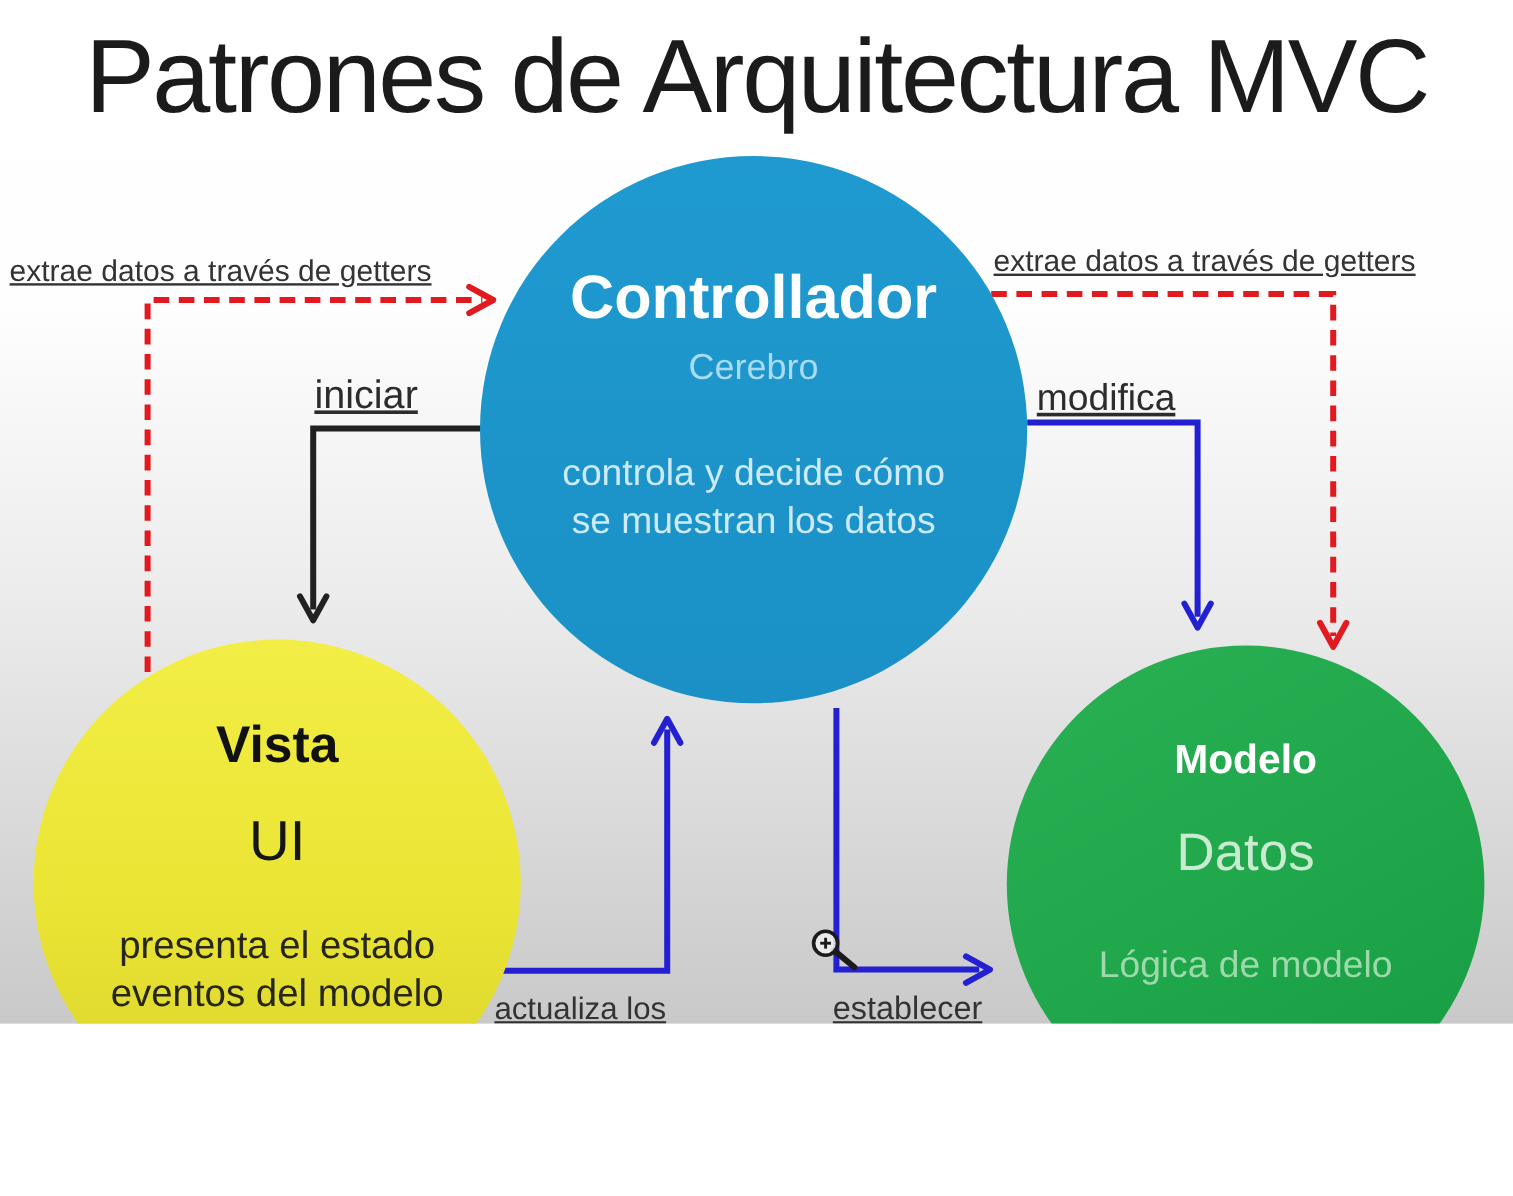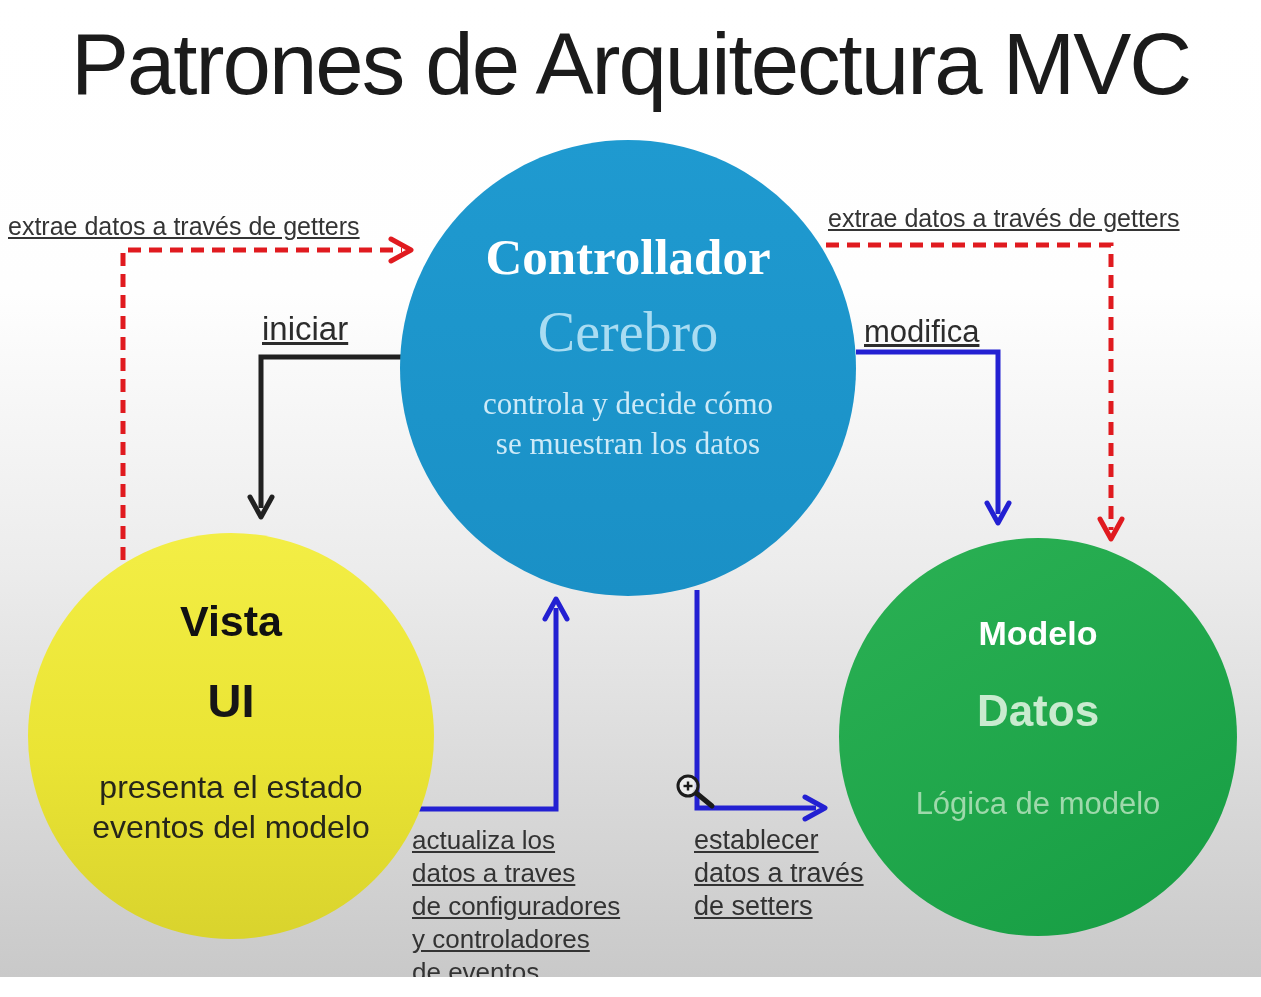--- a/index.html
+++ b/index.html
@@ -1,52 +1,51 @@
 <!DOCTYPE html>
 <html><head>
 <meta charset="utf-8">
 <style>
   html,body{margin:0;padding:0;}
   body{font-family:"Liberation Sans", sans-serif;}
   .stage{
     position:relative;
-    width:1261px;height:977px;
+    width:1261px;height:853px;
     overflow:hidden;
     background:linear-gradient(180deg,#ffffff 0%,#fefefe 30%,#ececec 58%,#c9c9c9 100%);
   }
   .title{
     position:absolute;top:14px;left:0;width:100%;
     text-align:center;
     font-size:87px;font-weight:300;letter-spacing:-2px;
     color:#1b1b1b;margin:0;
   }
   svg.edges{position:absolute;left:0;top:0;}
   .circle{position:absolute;border-radius:50%;text-align:center;}
   .circle-controller{
-    left:400px;top:140px;width:456px;height:456px;
+    left:400px;top:130px;width:456px;height:456px;
     background:linear-gradient(180deg,#1f9ad0 0%,#1a90c6 100%);
-    font-family:Liberation Serif, serif;
   }
   .circle-view{
     left:28px;top:533px;width:406px;height:406px;
     background:linear-gradient(180deg,#f3ee45 0%,#eae434 55%,#d9d32d 100%);
   }
   .circle-model{
     left:839px;top:538px;width:398px;height:398px;
     background:linear-gradient(150deg,#2bb154 0%,#169d43 100%);
   }
   .node-text{position:absolute;left:0;right:0;text-align:center;white-space:pre-line;}
   .controller-name{top:88px;font-size:51px;font-weight:700;color:#ffffff;}
-  .controller-sub{top:160px;font-size:56px;font-weight:400;color:#a9dcf2;}
+  .controller-sub{top:160px;font-size:30px;font-weight:400;color:#a9dcf2;}
   .controller-desc{top:244px;font-size:31px;line-height:1.28;color:#cdeaf8;}
   .view-name{top:64px;font-size:43px;font-weight:700;color:#111111;}
-  .view-sub{top:140px;font-size:47px;font-weight:700;color:#161616;}
+  .view-sub{top:140px;font-size:47px;font-weight:400;color:#161616;}
   .view-desc{top:234px;font-size:32px;line-height:1.26;color:#26261a;}
   .model-name{top:76px;font-size:34px;font-weight:700;color:#ffffff;}
-  .model-sub{top:148px;font-size:44px;font-weight:700;color:#c9ebcf;}
+  .model-sub{top:148px;font-size:44px;font-weight:400;color:#c9ebcf;}
   .model-desc{top:248px;font-size:31px;color:#9ed9ab;}
   .edge-label{
     position:absolute;color:#343434;white-space:pre-line;text-decoration:underline;
   }
   .lbl-extrae-left{left:8px;top:212px;font-size:25px;}
   .lbl-extrae-right{left:828px;top:204px;font-size:25px;}
   .lbl-iniciar{left:262px;top:310px;font-size:33px;color:#2c2c2c;}
   .lbl-modifica{left:864px;top:314px;font-size:31px;color:#2c2c2c;}
   .lbl-actualiza{left:412px;top:824px;font-size:26px;line-height:33px;color:#333333;}
   .lbl-establecer{left:694px;top:824px;font-size:27px;line-height:33px;color:#333333;}

